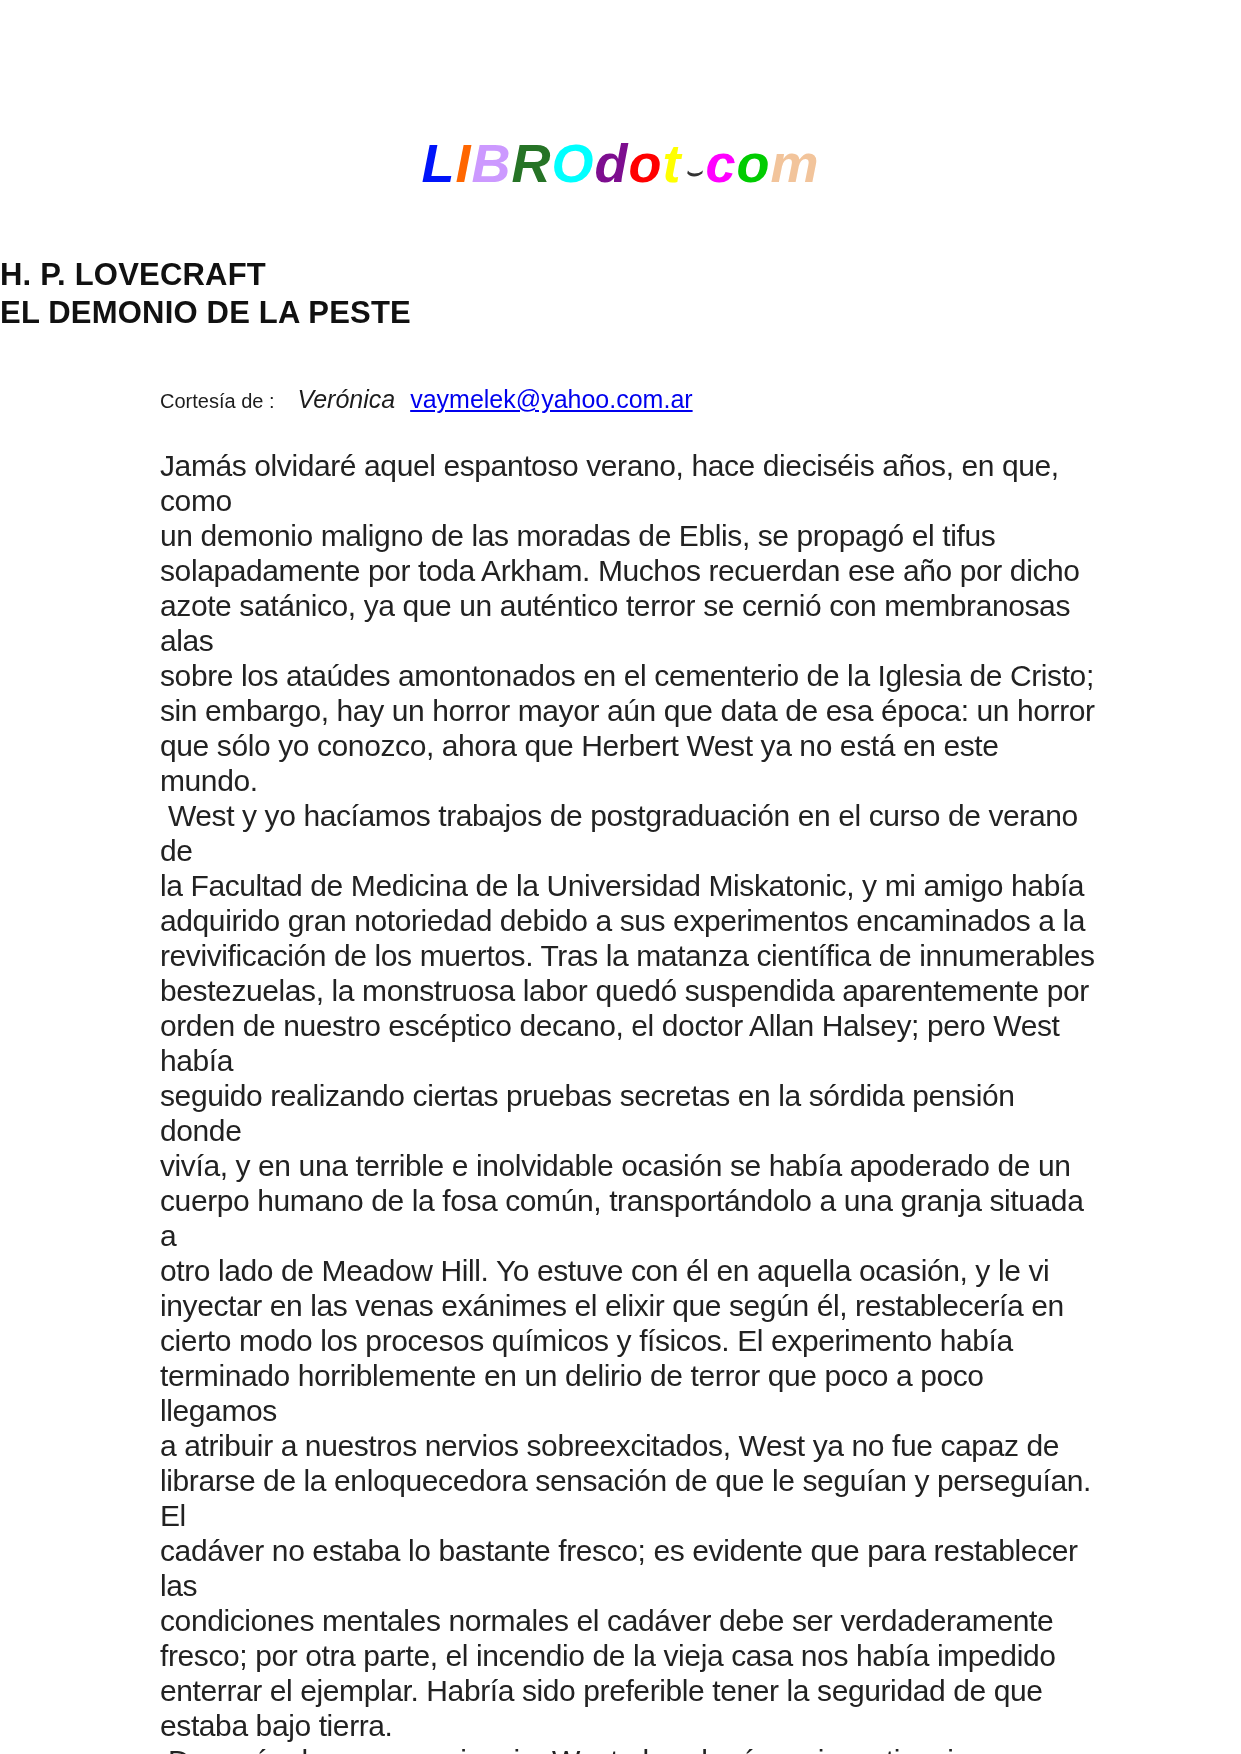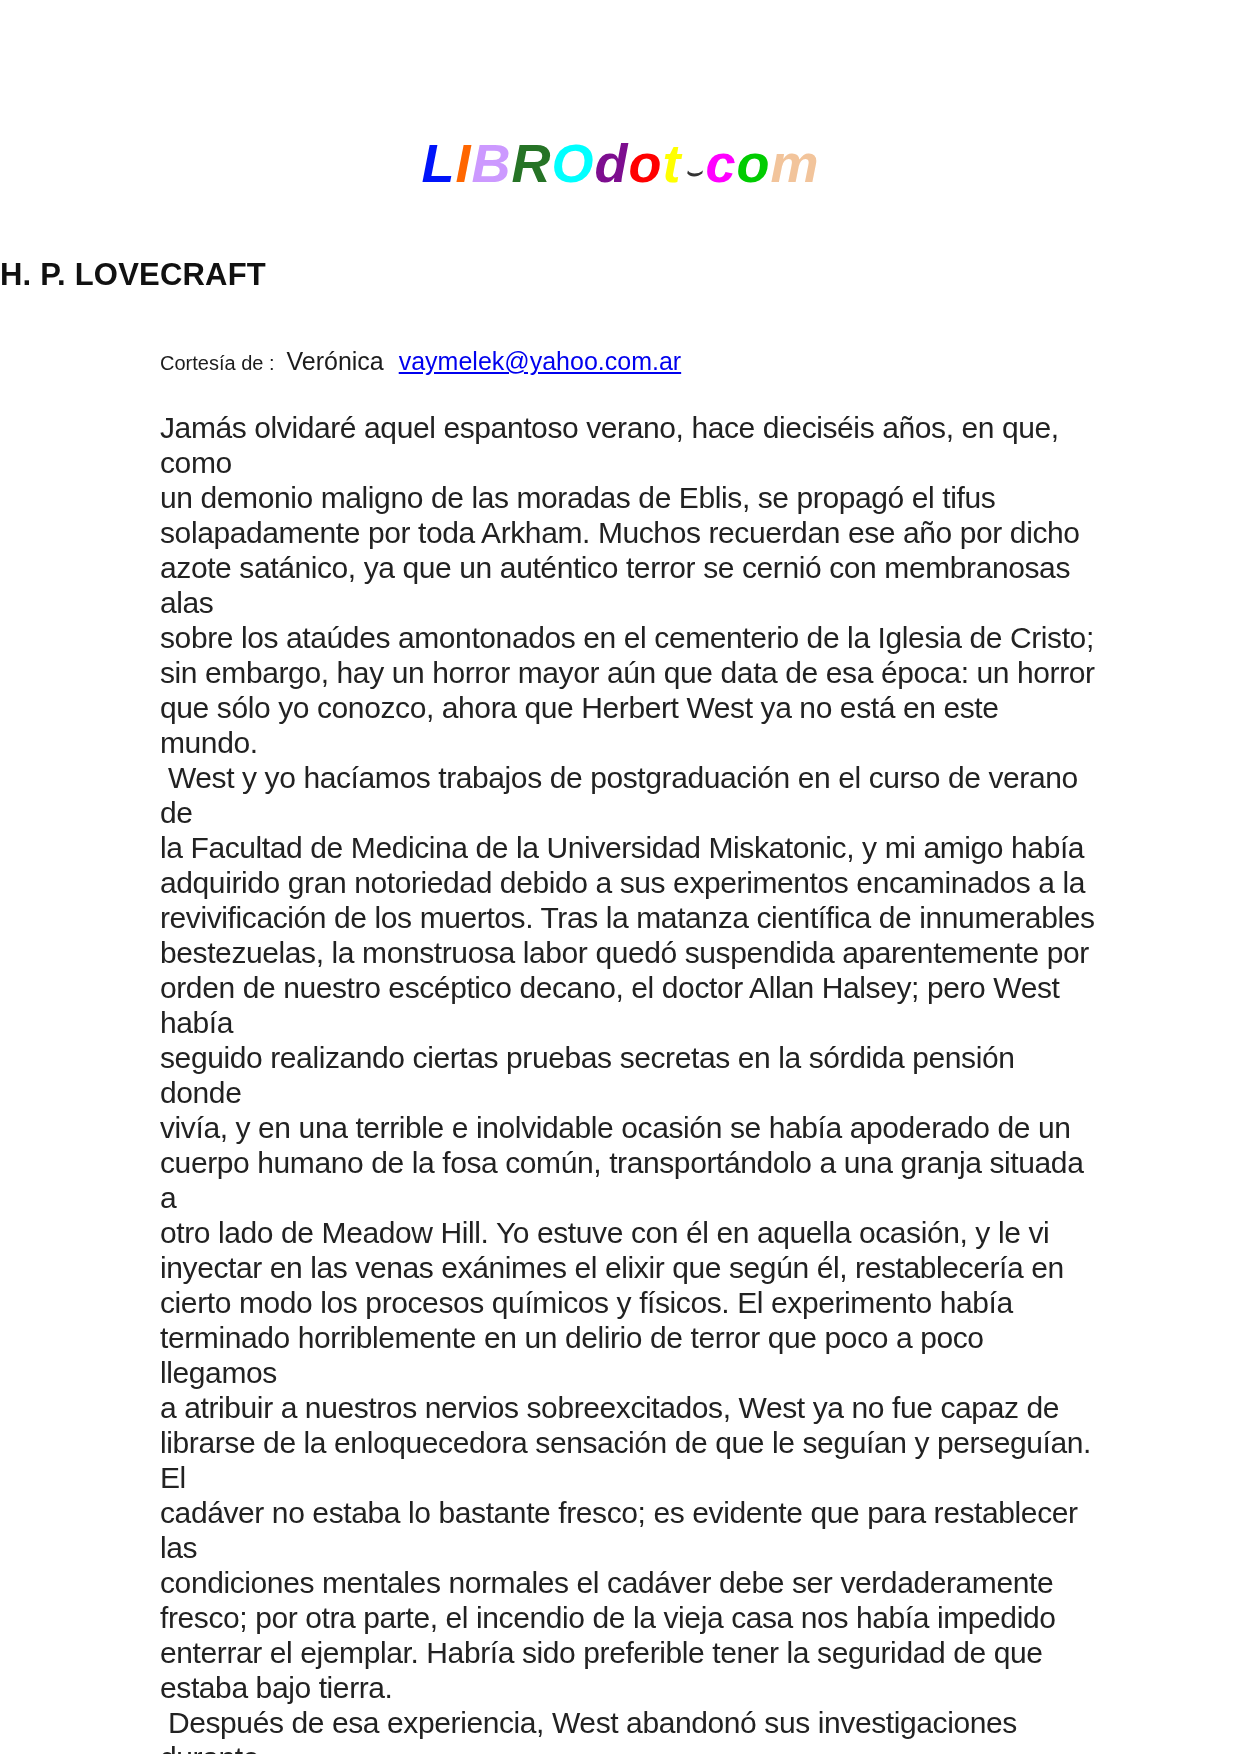--- a/index.html
+++ b/index.html
@@ -47,22 +47,23 @@
     font-size: 25px;
     line-height: 38px;
     white-space: nowrap;
   }
   .c-label {
     font-size: 20px;
     color: #1c1c1c;
   }
   .c-name {
     font-size: 25px;
-    margin-left: 5px;
+    margin-left: 16px;
     color: #1c1c1c;
+    font-style: italic;
   }
   .c-email {
     font-size: 25px;
     margin-left: 8px;
     text-decoration: underline;
     cursor: pointer;
     text-align: center;
   }
   .body-text {
     margin: 28px 140px 0 160px;
@@ -75,20 +76,21 @@
 </style>
 </head>
 <body>
 
 <div class="page">
 
   <div class="logo"><span style="color: rgb(0, 20, 250);">L</span><span style="color: rgb(255, 102, 0);">I</span><span style="color: rgb(204, 153, 255);">B</span><span style="color: rgb(38, 115, 38);">R</span><span style="color: rgb(0, 255, 255);">O</span><span style="color: rgb(125, 14, 143);">d</span><span style="color: rgb(255, 0, 0);">o</span><span style="color: rgb(255, 255, 0);">t</span><span class="logo-mark" style="color: rgb(51, 51, 51);">⌣</span><span style="color: rgb(255, 0, 255);">c</span><span style="color: rgb(0, 204, 0);">o</span><span style="color: rgb(242, 196, 155);">m</span></div>
 
   <div class="title-block">
     <div class="title-line">H. P. LOVECRAFT</div>
+    <div class="title-line">EL DEMONIO DE LA PESTE</div>
   </div>
 
   <p class="courtesy">
     <span class="c-label">Cortesía de :</span>
     <span class="c-name">Verónica</span>
     <a class="c-email" href="#" style="color: rgb(0, 0, 238);">vaymelek@yahoo.com.ar</a>
   </p>
 
   <div class="body-text">Jamás olvidaré aquel espantoso verano, hace dieciséis años, en que, como
 un demonio maligno de las moradas de Eblis, se propagó el tifus

